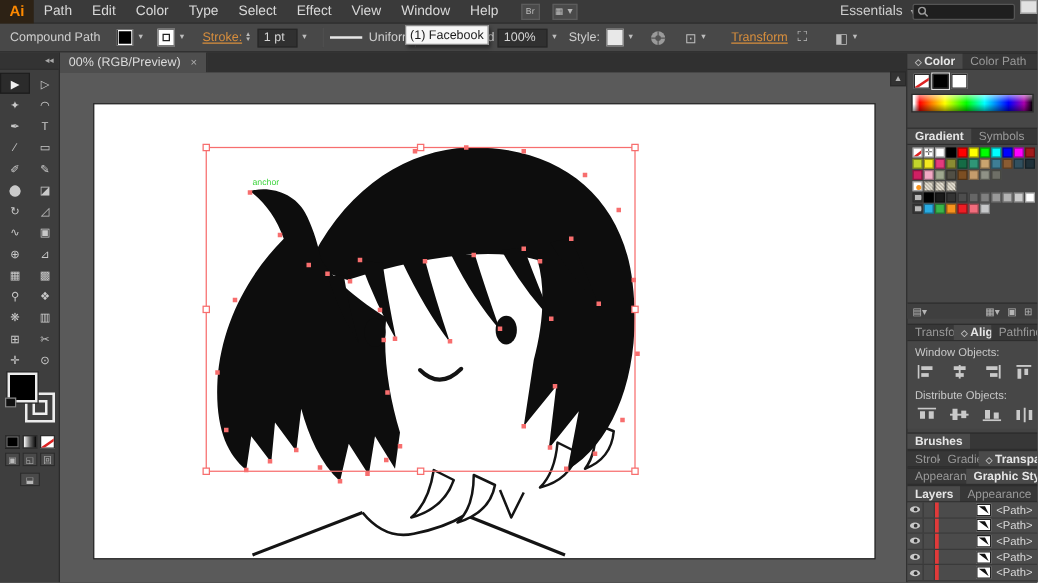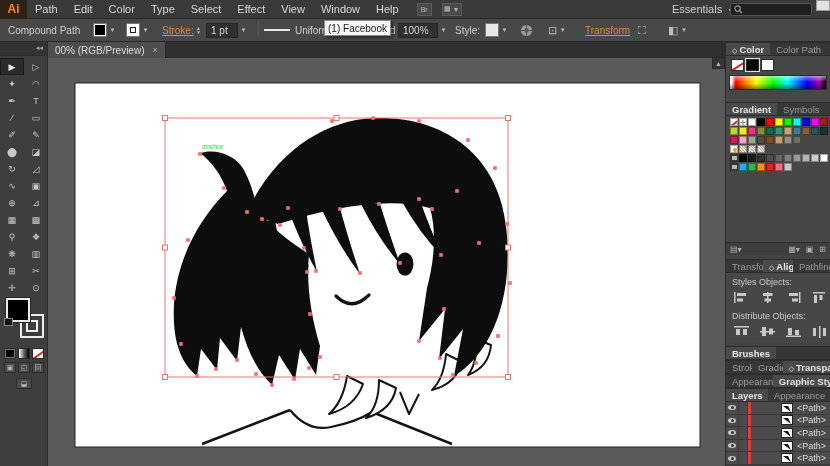--- a/index.html
+++ b/index.html
@@ -572,21 +572,21 @@
         </span>
       </div>
     </div>
 
     <div class="tabrow" id="align-tabs" style="margin-top:4px">
         <span class="ptab">Transform</span>
         <span class="ptab active"><span class="toggle-glyph">◇</span>Align</span>
         <span class="ptab">Pathfinder</span>
       </div>
     <div class="panel-body" style="height:70px">
-      <div class="section-label">Styles Objects:</div>
+      <div class="section-label">Window Objects:</div>
       <div class="iconrow">
         <span class="alicon">
           <svg width="15" height="11">
               <rect x="0" y="0" width="1.5" height="11" fill="#c9c9c9"></rect>
               <rect x="3" y="1" width="9" height="3" fill="#c9c9c9"></rect>
               <rect x="3" y="6.5" width="6" height="3" fill="#c9c9c9"></rect>
             </svg>
           </span>
         <span class="alicon">
           <svg width="15" height="11">

